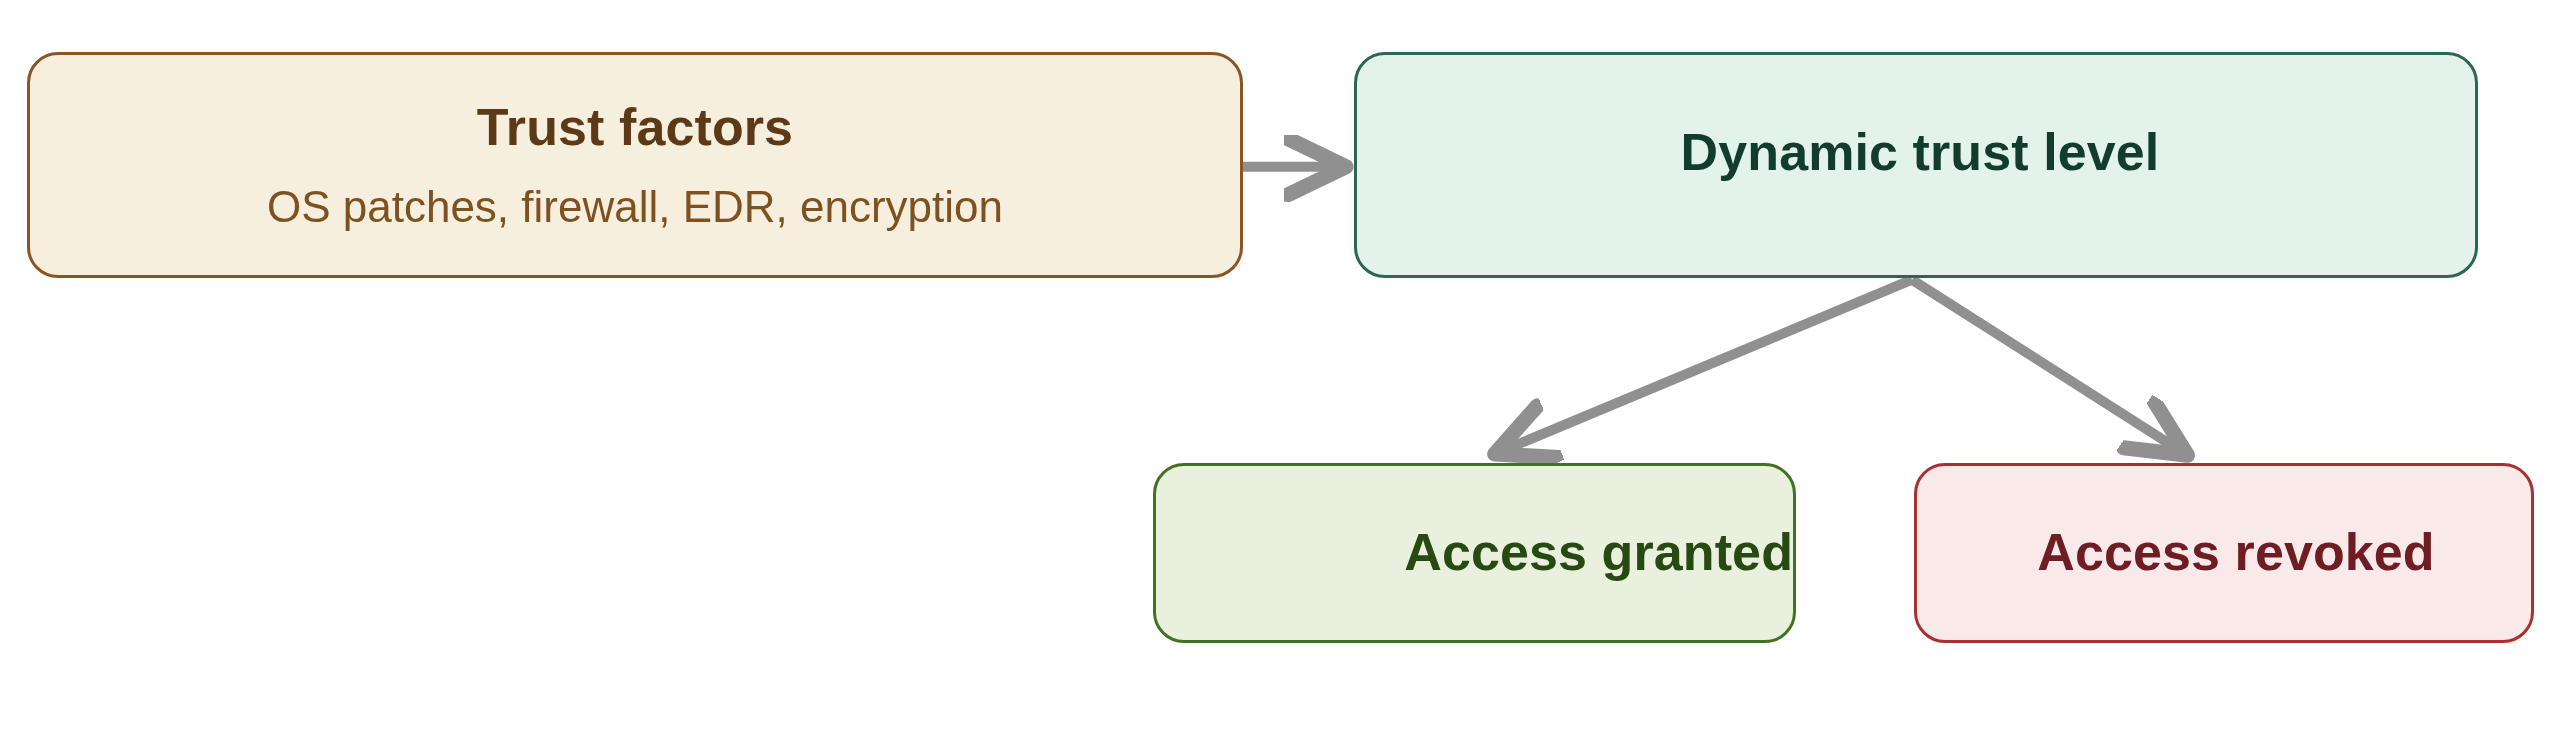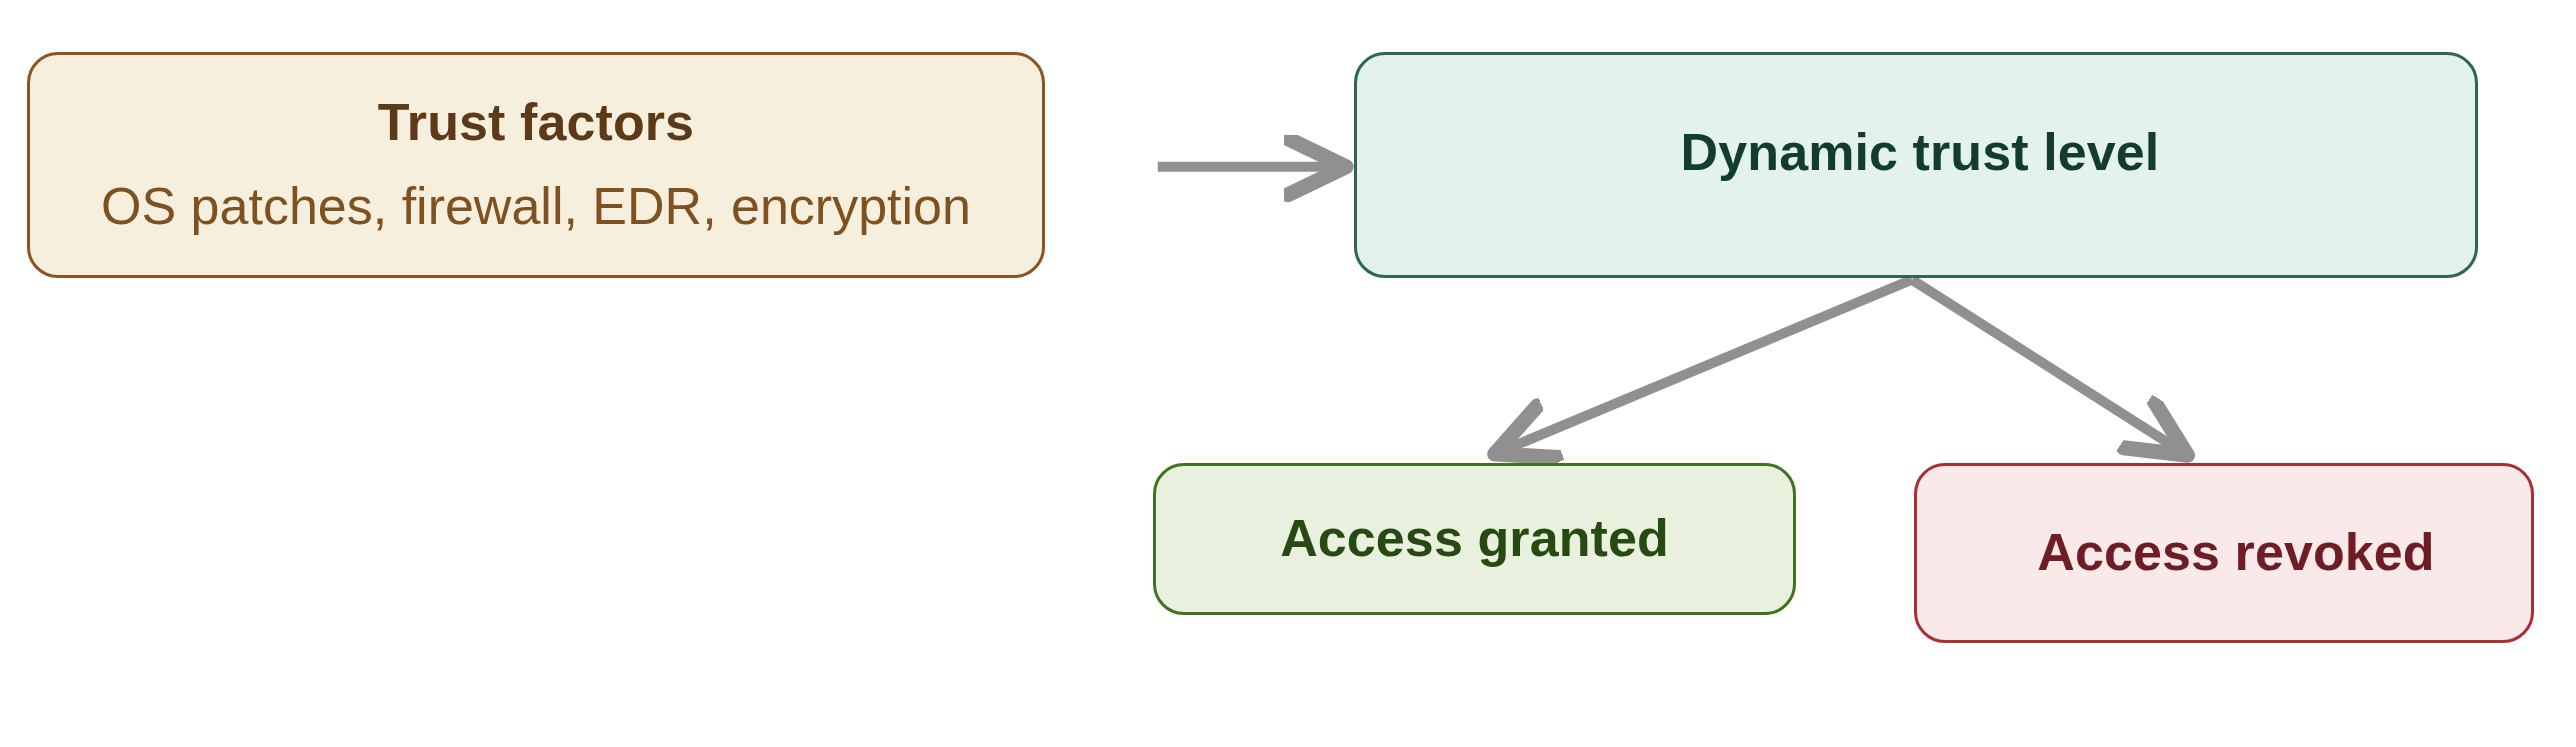--- a/index.html
+++ b/index.html
@@ -46,34 +46,34 @@
   }
   .node-sub {
     font-weight: normal;
     white-space: nowrap;
   }
 
   
   #node-trust-factors {
     left: 27px;
     top: 52px;
-    width: 1018px;
+    width: 1216px;
     height: 226px;
     background: #f7efdd;
     border-color: #8a5522;
     border-width: 3.6px;
   }
   #node-trust-factors .node-title {
     color: #5d3a17;
     font-size: 52px;
     margin-bottom: 24px;
   }
   #node-trust-factors .node-sub {
     color: #7d5120;
-    font-size: 52px;
+    font-size: 44px;
   }
 
   
   #node-dynamic-trust-level {
     left: 1354px;
     top: 52px;
     width: 1124px;
     height: 226px;
     background: #e4f2ec;
     border-color: #2d6652;
@@ -88,24 +88,25 @@
   #node-dynamic-trust-level .node-sub {
     color: #3c7a62;
     font-size: 44px;
   }
 
   
   #node-access-granted {
     left: 1153px;
     top: 463px;
     width: 643px;
-    height: 152px;
+    height: 180px;
     background: #e9f1de;
     border-color: #3f7321;
     border-width: 3.6px;
+    align-items: flex-end;
   }
   #node-access-granted .node-title {
     color: #274a12;
     font-size: 52px;
   }
 
   
   #node-access-revoked {
     left: 1914px;
     top: 463px;

